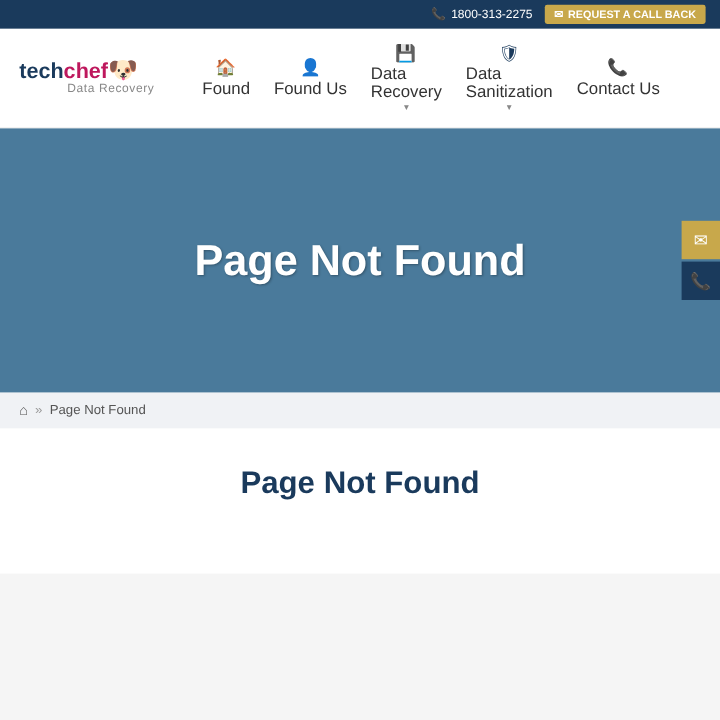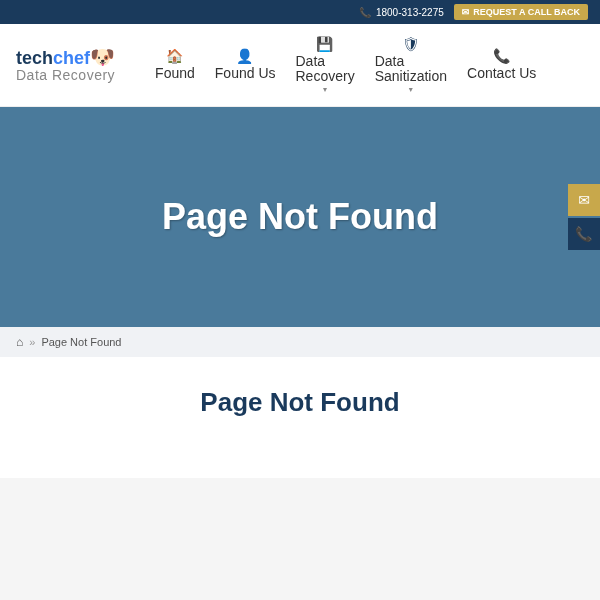--- a/index.html
+++ b/index.html
@@ -41,21 +41,21 @@
     }
     .logo-area {
       display: flex; flex-direction: column; align-items: flex-start;
       margin-right: 16px;
     }
     .logo-text {
       font-size: 18px; font-weight: bold; color: #1a3a5c; line-height: 1;
     }
     .logo-text span { color: #e8a020; }
     .logo-sub {
-      font-size: 14px; color: #888; letter-spacing: 0.5px;
+      font-size: 10px; color: #888; letter-spacing: 0.5px; margin-left: 40px;
     }
     .nav {
       display: flex; align-items: center; gap: 4px; flex: 1;
     }
     .nav-item {
       display: flex; flex-direction: column; align-items: center;
       padding: 4px 8px; font-size: 11px; color: #333; cursor: pointer;
       text-decoration: none; gap: 2px;
     }
     .nav-item .nav-icon { font-size: 14px; color: #1a3a5c; }
@@ -135,21 +135,21 @@
   </div>
   <div class="top-bar-callback">
     <span>✉</span>
     <span>REQUEST A CALL BACK</span>
   </div>
 </div>
 
 <div class="header">
   <div class="logo-area">
     <div class="logo-text">
-      tech<span style="color:#3b82f6">chef</span><span style="font-size:20px">🐶</span>
+      tech<span style="color:#be185d">chef</span><span style="font-size:20px">🐶</span>
     </div>
     <div class="logo-sub">Data Recovery</div>
   </div>
   <nav class="nav">
     <a class="nav-item">
       <span class="nav-icon">🏠</span>
       <span class="nav-label">Found</span>
     </a>
     <a class="nav-item">
       <span class="nav-icon">👤</span>

